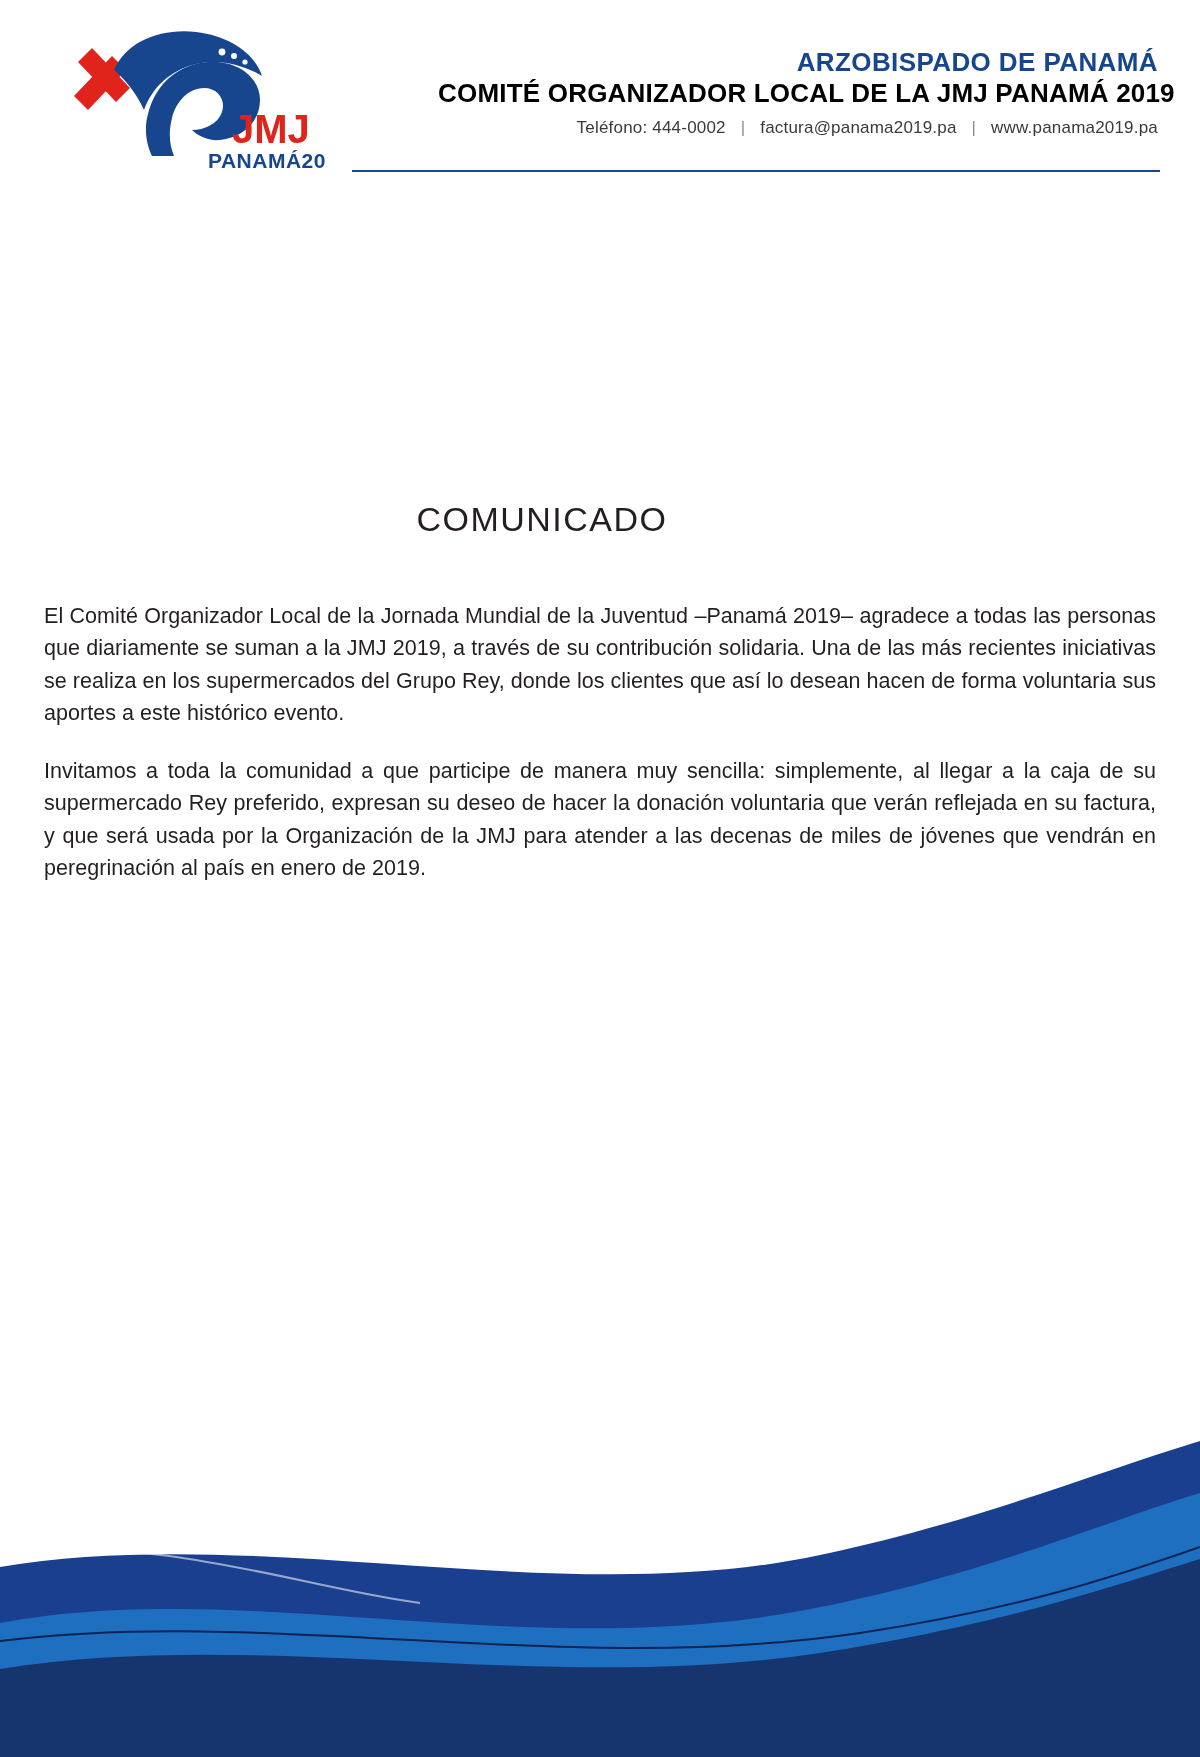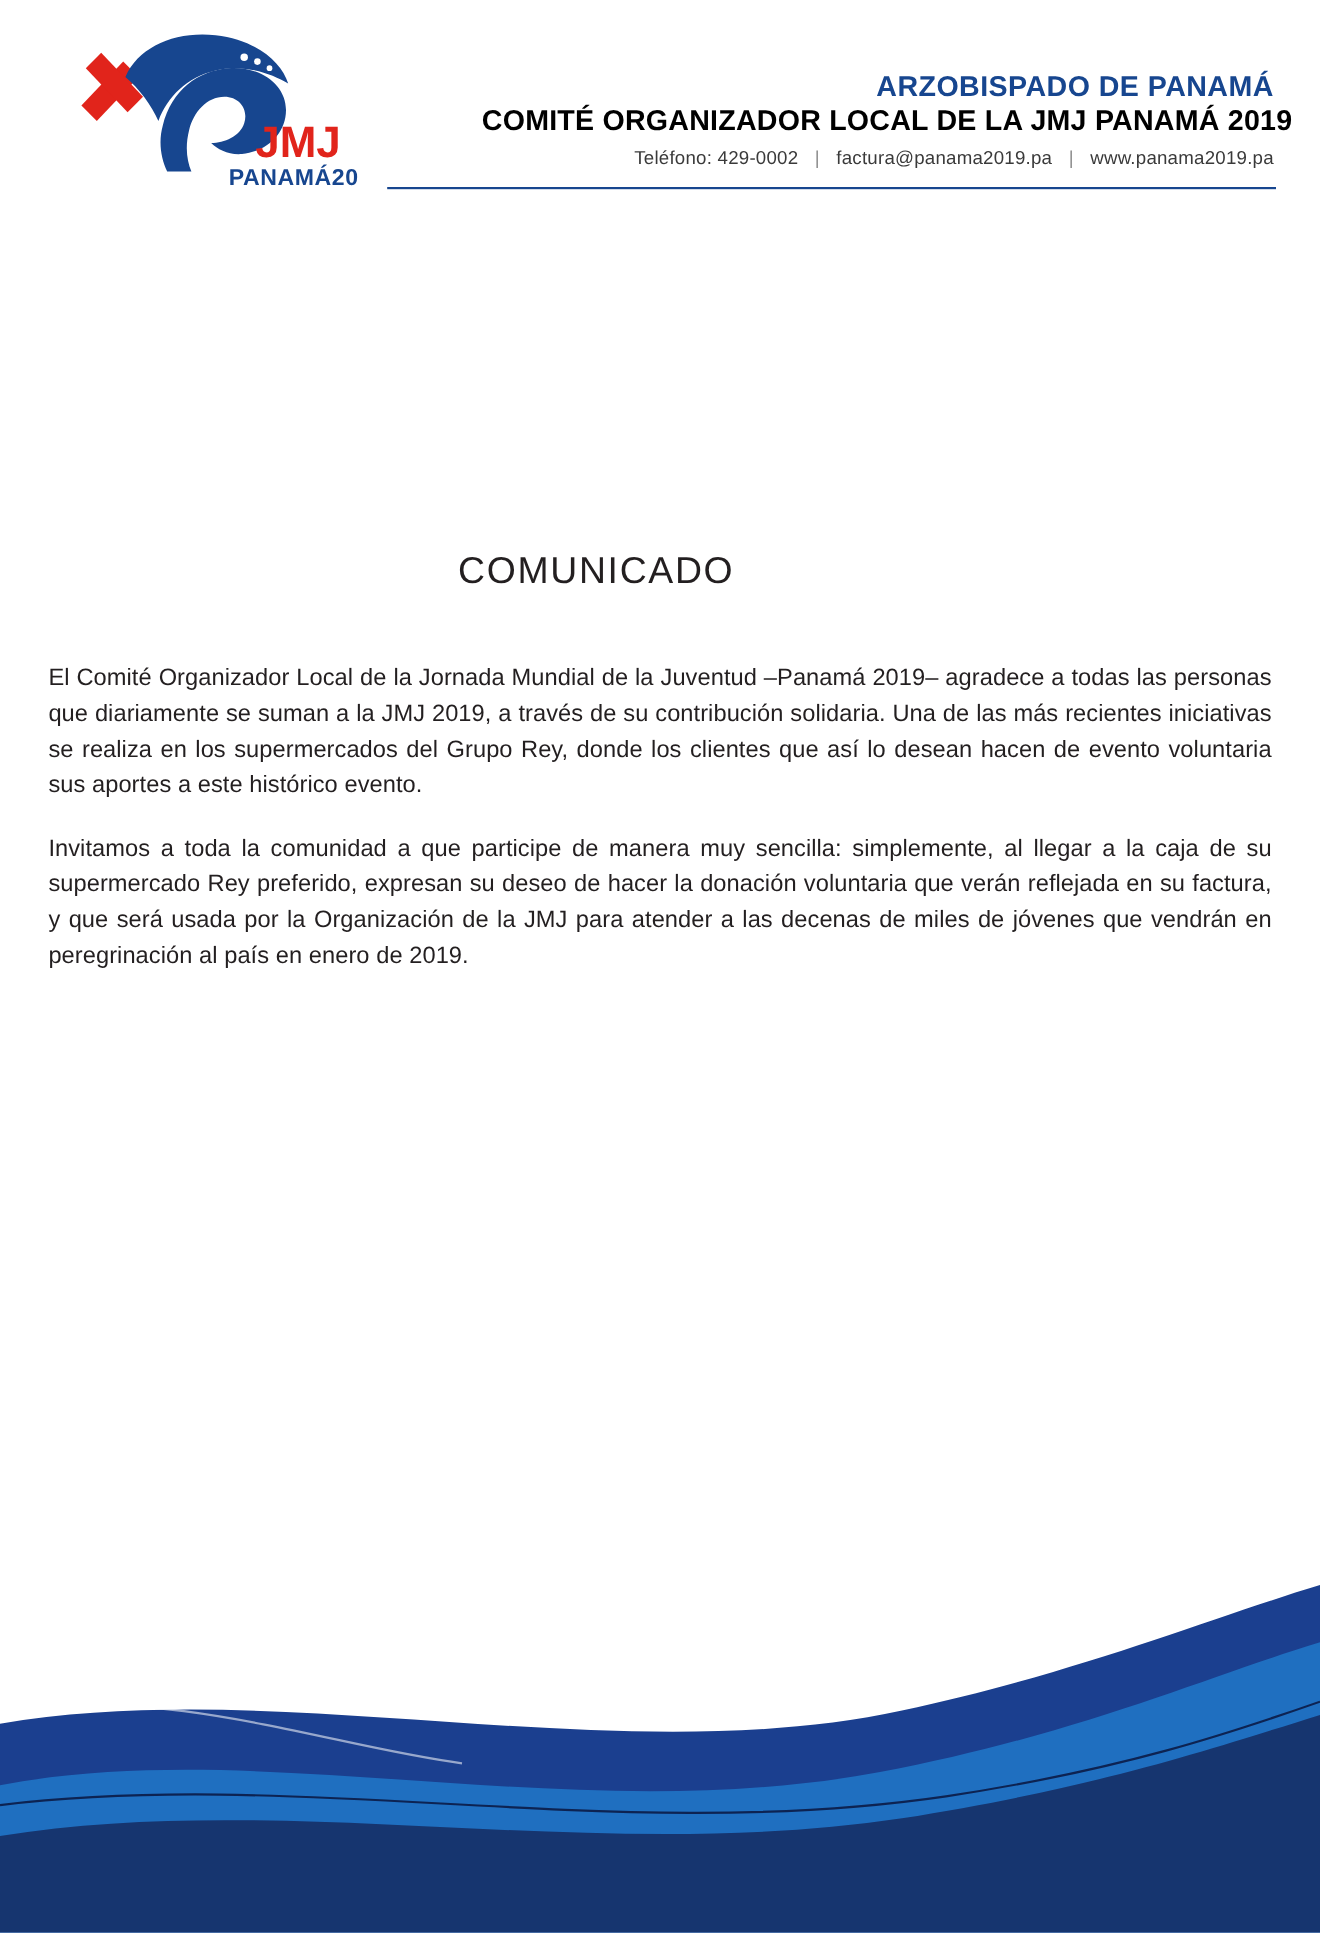--- a/index.html
+++ b/index.html
@@ -44,21 +44,20 @@
   .logo-svg {
     display: block;
   }
 
   .header-text {
     position: absolute;
     right: 42px;
     top: 48px;
     text-align: right;
     width: 720px;
-    margin-top: 16px;
   }
   .header-line1 {
     font-family: "Liberation Sans", sans-serif;
     font-weight: bold;
     font-size: 26px;
     letter-spacing: 0.4px;
     color: #17468f;
     line-height: 1.12;
     white-space: nowrap;
   }
@@ -164,35 +163,35 @@
 
         <text x="176" y="125" font-family="Liberation Sans, sans-serif" font-size="40" font-weight="bold" fill="#e1241b">JMJ</text>
         <text x="152" y="150" font-family="Liberation Sans, sans-serif" font-size="21" font-weight="bold" fill="#17468f" letter-spacing="0.5">PANAMÁ2019</text>
       </svg>
     </div>
 
     <div class="header-text">
       <div class="header-line1">ARZOBISPADO DE PANAMÁ</div>
       <div class="header-line2">COMITÉ ORGANIZADOR LOCAL DE LA JMJ PANAMÁ 2019</div>
       <div class="header-contact">
-        <span>Teléfono: 429-0002</span>
+        <span>Teléfono: 444-0002</span>
         <span class="sep">|</span>
         <span>factura@panama2019.pa</span>
         <span class="sep">|</span>
         <span>www.panama2019.pa</span>
       </div>
     </div>
 
     <div class="header-rule"></div>
   </div>
 
   <div class="doc-title">COMUNICADO</div>
 
   <div class="content">
-    <p>El Comité Organizador Local de la Jornada Mundial de la Juventud –Panamá 2019– agradece a todas las personas que diariamente se suman a la JMJ 2019, a través de su contribución solidaria. Una de las más recientes iniciativas se realiza en los supermercados del <b>Grupo Rey</b>, donde los clientes que así lo desean hacen <b>de evento voluntaria</b> sus aportes a este histórico evento.</p>
+    <p>El Comité Organizador Local de la Jornada Mundial de la Juventud –Panamá 2019– agradece a todas las personas que diariamente se suman a la JMJ 2019, a través de su contribución solidaria. Una de las más recientes iniciativas se realiza en los supermercados del <b>Grupo Rey</b>, donde los clientes que así lo desean hacen <b>de forma voluntaria</b> sus aportes a este histórico evento.</p>
     <p>Invitamos a toda la comunidad a que participe de manera muy sencilla: simplemente, al llegar a la caja de su <b>supermercado Rey</b> preferido, expresan su deseo de hacer la <b>donación voluntaria</b> que verán reflejada en su factura, y que será usada por la Organización de la JMJ para atender a las decenas de miles de jóvenes que vendrán en peregrinación al país en enero de 2019.</p>
   </div>
 
   <div class="footer">
     <svg width="1200" height="330" viewBox="0 0 1200 330" xmlns="http://www.w3.org/2000/svg">
       <path d="M0 140 C260 96 560 184 820 128 C980 94 1100 44 1200 14 L1200 330 L0 330 Z" fill="#1b3f8f"></path>
       <path d="M0 196 C240 150 520 236 800 184 C980 150 1100 96 1200 66 L1200 330 L0 330 Z" fill="#1f6fc0"></path>
       <path d="M0 242 C260 200 540 268 820 226 C1000 198 1110 160 1200 132 L1200 330 L0 330 Z" fill="#16356f"></path>
       <path d="M0 214 C280 180 560 250 860 206 C1020 182 1120 148 1200 120" fill="none" stroke="#0d2352" stroke-width="2"></path>
       <path d="M0 122 C180 112 300 160 420 176" fill="none" stroke="#ffffff" stroke-width="2" opacity="0.55"></path>

